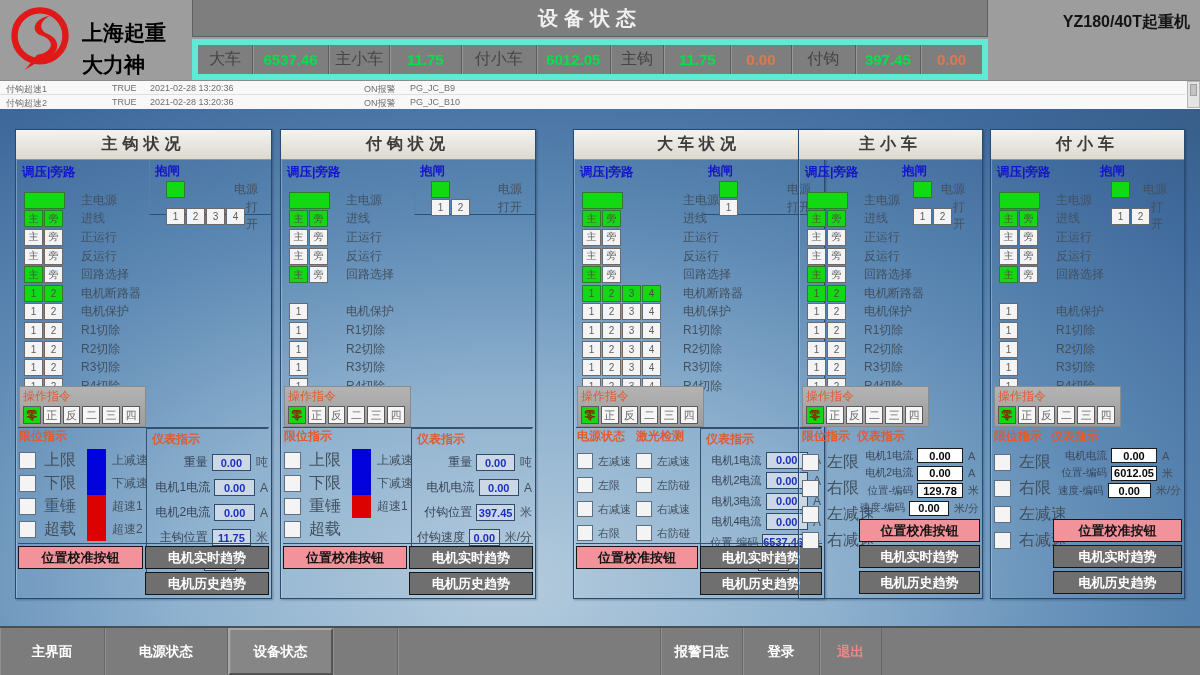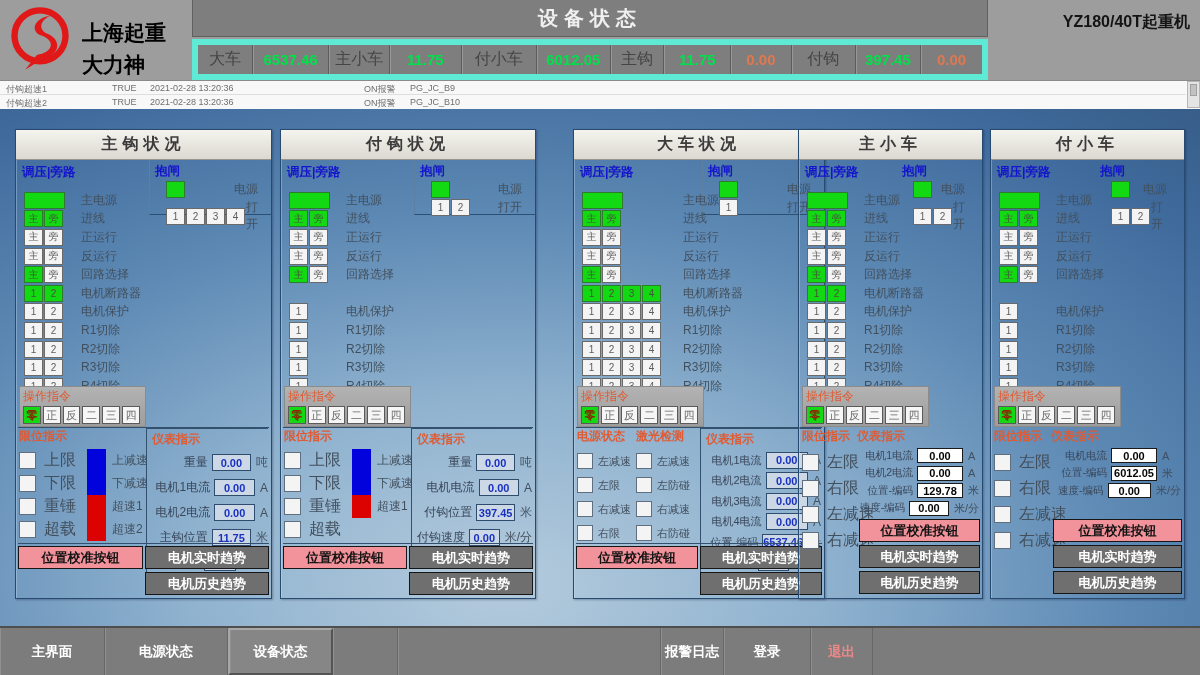--- a/index.html
+++ b/index.html
@@ -983,18 +983,18 @@
         </div>
       </div>
     </div>
 
   <div class="nav" id="nav-bar">
       <div class="nav-cell" style="width: 105px;">主界面</div>
       <div class="nav-cell" style="width: 123px;">电源状态</div>
       <div class="nav-cell active" style="width: 105px;">设备状态</div>
       <div class="nav-cell" style="width: 65px;"></div>
       <div class="nav-cell" style="width: 263px;"></div>
-      <div class="nav-cell" style="width: 63px;">报警日志</div>
-      <div class="nav-cell" style="width: 87px;">登录</div>
+      <div class="nav-cell" style="width: 82px;">报警日志</div>
+      <div class="nav-cell" style="width: 77px;">登录</div>
       <div class="nav-cell danger" style="width: 62px;">退出</div>
     </div>
 
 </div>
 
 </body></html>

